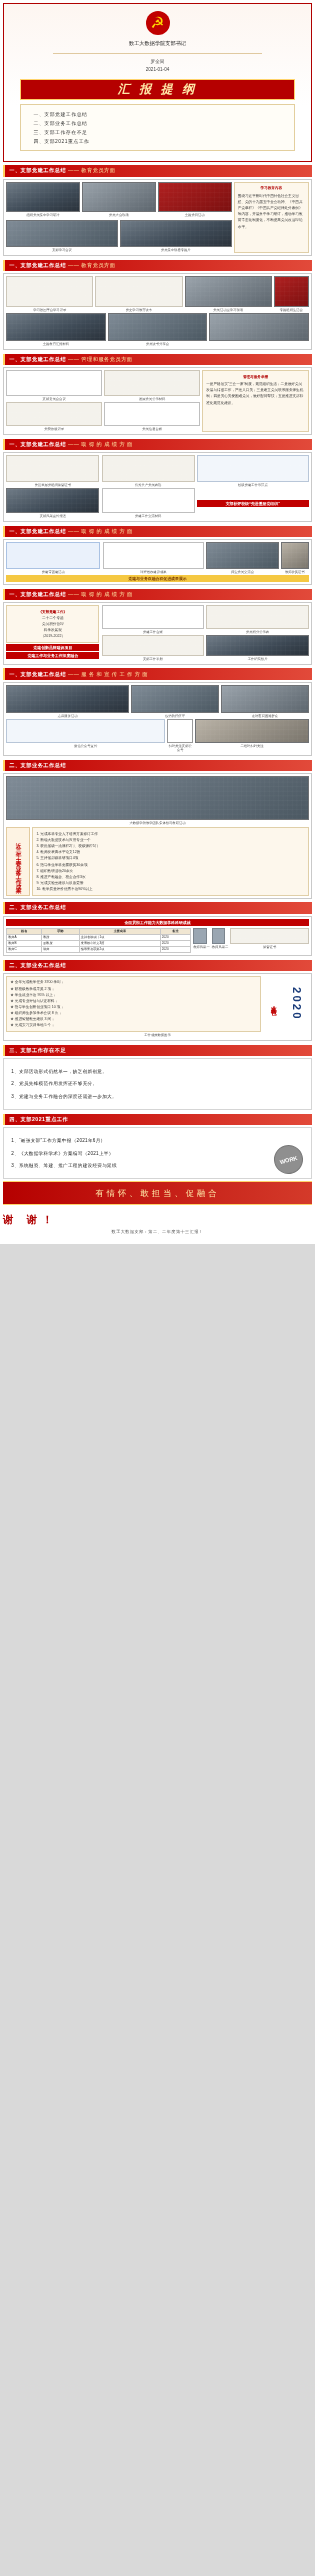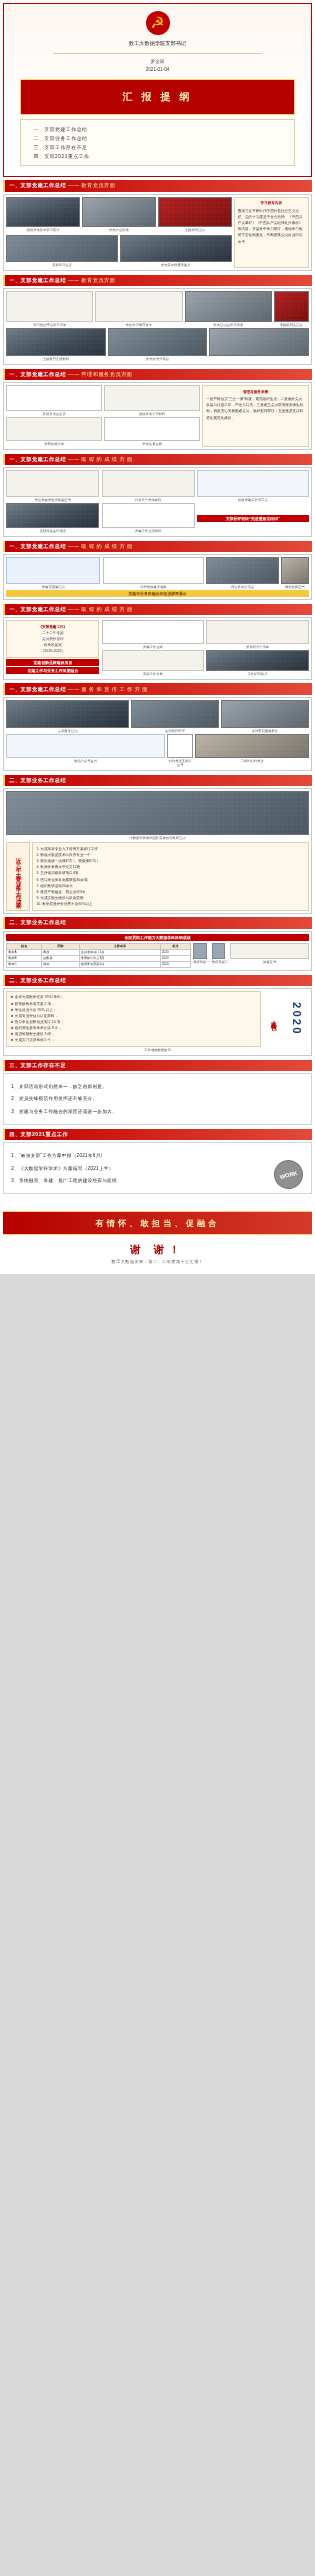--- a/index.html
+++ b/index.html
@@ -52,23 +52,24 @@
   .cover-sep { width:70%; height:0.5px; background:#e0c9a0; margin:4.1px auto; }
 
   
   .report-banner{
     margin: 5.2px auto 4.1px auto;
     width: 92%;
     background:#b50000;
     border:0.5px solid #ffd36b;
     color:#ffe9a8;
     text-align:center;
-    font-size:10px; font-weight:bold; letter-spacing:3.1px;
-    padding:10px 0;
+    font-size:12px; font-weight:bold; letter-spacing:3.1px;
+    padding:1px 0;
     position:relative;
+    font-style:italic;
   }
   .toc {
     width: 92%; margin: 0 auto;
     background:#fffdf7;
     border:0.5px solid #e3cf9e;
     padding:4.1px 5.2px;
   }
   .toc li {
     list-style:none; font-size:4.9px; color:#333;
     padding:1.5px 0 1.5px 7.2px; letter-spacing:0.5px;
@@ -137,26 +138,26 @@
   .listsec p{
     font-size:4.6px; color:#222; line-height:2.0; margin:3.1px 0;
     letter-spacing:0.3px;
   }
 
   
   .slogan{
     background: linear-gradient(90deg,#b50000,#d43a2a);
     color:#ffe9a8;
     text-align:center;
-    font-size:8.2px; font-weight:bold; letter-spacing:3.1px;
-    padding:5.2px 0; margin-top:17px;
+    font-size:8.2px; font-weight:normal; letter-spacing:3.1px;
+    padding:5.2px 0; margin-top:2px;
     border-top:1px solid #ffd36b; border-bottom:1px solid #ffd36b;
   }
   .thanks{
-    text-align:center; font-size:10.3px; font-weight:bold; color:#b00000;
+    font-size:10.3px; font-weight:bold; color:#b00000;
     letter-spacing:5.2px; padding:8.2px 0 2.1px 0;
   }
   .footline{
     text-align:center;font-size:4.1px;color:#555;padding-bottom:5.2px;
     letter-spacing:0.5px;
   }
   .workmark{
     width:29px;height:29px;border-radius:50%;
     background:#8f8f8f;color:#fff;font-size:5.7px;font-weight:bold;
     display:flex;align-items:center;justify-content:center;

